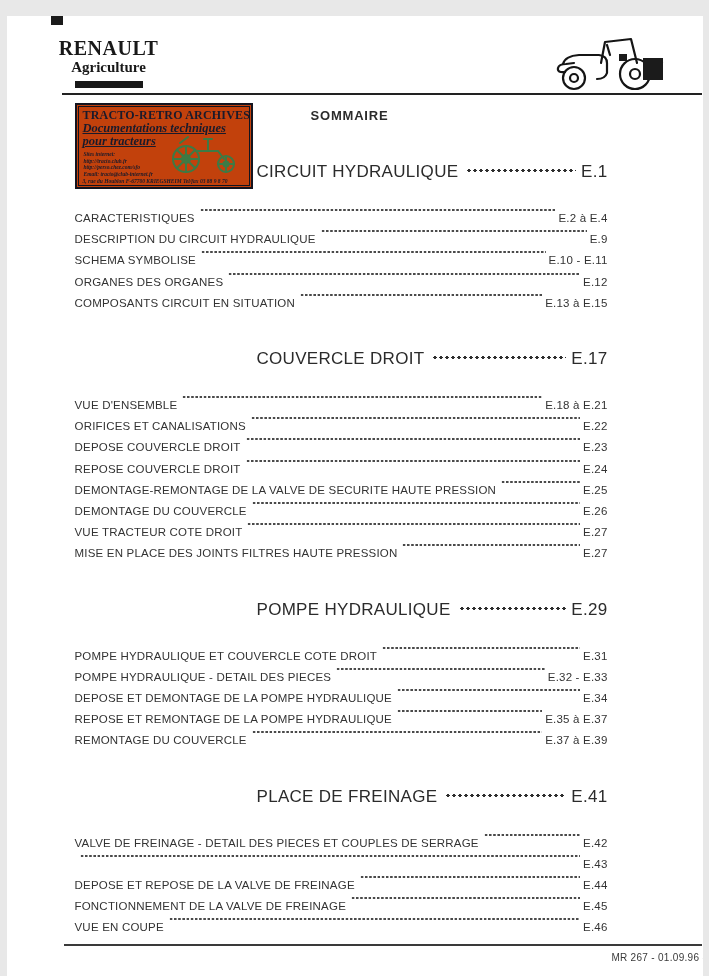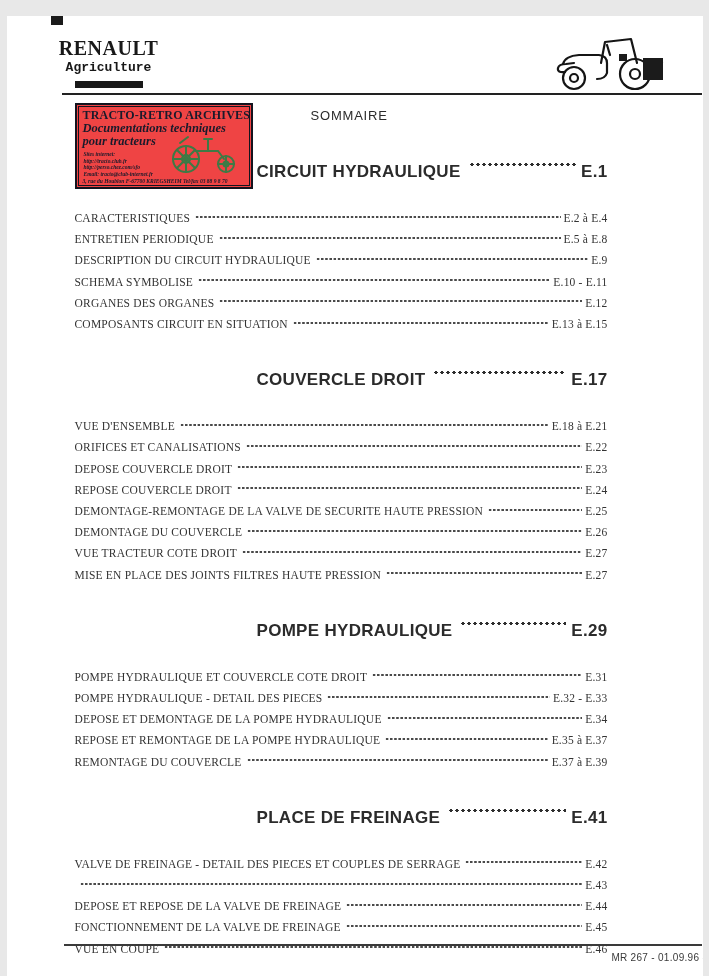--- a/index.html
+++ b/index.html
@@ -9,48 +9,48 @@
     margin:16px auto;
     background:#ffffff;
     font-family:"Liberation Sans",sans-serif;
     color:#2e2e2e;
     overflow:hidden;
   }
   
   .scan-artifact{position:absolute;left:44px;top:0;width:12px;height:9px;background:#1a1a1a;}
   .brand{position:absolute;left:52px;top:22px;width:100px;text-align:center;color:#181818;}
   .brand-name{font-family:"Liberation Serif",serif;font-weight:800;font-size:20px;letter-spacing:.5px;line-height:20px;}
-  .brand-sub{font-family:Liberation Mono, monospace;font-weight:700;font-size:13px;line-height:19px;}
+  .brand-sub{font-family:Liberation Serif, serif;font-weight:700;font-size:15px;line-height:19px;}
   .brand-bar{width:68px;height:7px;background:#181818;margin:4px auto 0 16px;}
   .header-tractor{position:absolute;left:544px;top:16px;width:118px;height:60px;}
   .header-rule{position:absolute;left:55px;top:77px;width:640px;height:2px;background:#222;}
   
-  .stamp{position:absolute;left:68px;top:87px;width:178px;height:86px;border:2px solid #14141f;background:#ef4444;box-sizing:border-box;}
+  .stamp{position:absolute;left:68px;top:87px;width:178px;height:86px;border:2px solid #14141f;background:#c2410c;box-sizing:border-box;}
   .stamp-inner{position:absolute;inset:1px;border:1px solid #14141f;padding:2px 4px 1px 4px;box-sizing:border-box;color:#1a1a2b;}
   .stamp-title{font-family:"Liberation Serif",serif;font-weight:800;font-size:12px;letter-spacing:.2px;line-height:13px;white-space:nowrap;}
-  .stamp-sub{font-family:"Liberation Serif",serif;font-style:italic;font-weight:700;font-size:12.5px;line-height:13px;white-space:nowrap;}
+  .stamp-sub{font-family:"Liberation Serif",serif;font-style:italic;font-weight:700;font-size:12.5px;line-height:13px;white-space:nowrap;text-decoration:underline;}
   .stamp-small{position:absolute;left:5px;top:44px;font-family:"Liberation Serif",serif;font-style:italic;font-weight:700;font-size:5.5px;line-height:6.5px;}
   .stamp-tractor{position:absolute;right:3px;top:26px;width:86px;height:42px;}
   .stamp-address{position:absolute;left:4px;right:4px;bottom:1px;font-family:"Liberation Serif",serif;font-style:italic;font-weight:700;font-size:5.5px;white-space:nowrap;}
   
-  .sommaire{position:absolute;left:304px;top:92px;font-size:13px;font-weight:400;letter-spacing:.8px;color:#2b2b2b;}
+  .sommaire{position:absolute;left:304px;top:92px;font-size:13px;font-weight:700;letter-spacing:.8px;color:#2b2b2b;}
   .toc{position:absolute;left:68px;top:146px;width:533px;}
   .toc-section{margin-bottom:35px;}
   .toc-heading{
-    display:flex;align-items:flex-start;
+    display:flex;align-items:center;
     margin-left:182px;
-    font-size:17px;font-weight:700;letter-spacing:.3px;color:#2b2b2b;
+    font-size:17px;font-weight:400;letter-spacing:.3px;color:#2b2b2b;
     line-height:20px;margin-bottom:26px;white-space:nowrap;
   }
   .toc-heading .leader{
     flex:1 1 auto;height:5px;margin:0 5px 3px 8px;
     background-image:radial-gradient(circle,#2e2e2e 1.5px,transparent 1.7px);
     background-size:6px 5px;background-position:left bottom;background-repeat:repeat-x;
   }
-  .toc-row{display:flex;align-items:center;line-height:21.2px;font-size:11.5px;letter-spacing:.2px;color:#333;white-space:nowrap;font-family:Liberation Serif, serif;}
+  .toc-row{display:flex;align-items:flex-start;line-height:21.2px;font-size:11.5px;letter-spacing:.2px;color:#333;white-space:nowrap;}
   .toc-row .leader{
     flex:1 1 auto;height:4px;margin:0 3px 4px 5px;
     background-image:radial-gradient(circle,#4a4a4a 1px,transparent 1.2px);
     background-size:4.2px 4px;background-position:left bottom;background-repeat:repeat-x;
   }
   .toc-page{flex:0 0 auto;}
   
   .footer-rule{position:absolute;left:57px;top:928px;width:638px;height:1.5px;background:#3a3a3a;}
   .footer-text{position:absolute;left:0;top:936px;width:709px;text-align:right;font-size:10px;color:#3a3a3a;letter-spacing:.3px;}
 </style>
@@ -122,25 +122,20 @@
       <span class="leader"></span>
       <span class="toc-page">E.1</span>
     </div>
     <div>
   <div class="toc-row">
     <span>CARACTERISTIQUES</span>
     <span class="leader"></span>
     <span class="toc-page">E.2 à E.4</span>
   </div>
 
-  <div class="toc-row">
-    <span>ENTRETIEN PERIODIQUE</span>
-    <span class="leader"></span>
-    <span class="toc-page">E.5 à E.8</span>
-  </div>
 
   <div class="toc-row">
     <span>DESCRIPTION DU CIRCUIT HYDRAULIQUE</span>
     <span class="leader"></span>
     <span class="toc-page">E.9</span>
   </div>
 
   <div class="toc-row">
     <span>SCHEMA SYMBOLISE</span>
     <span class="leader"></span>

